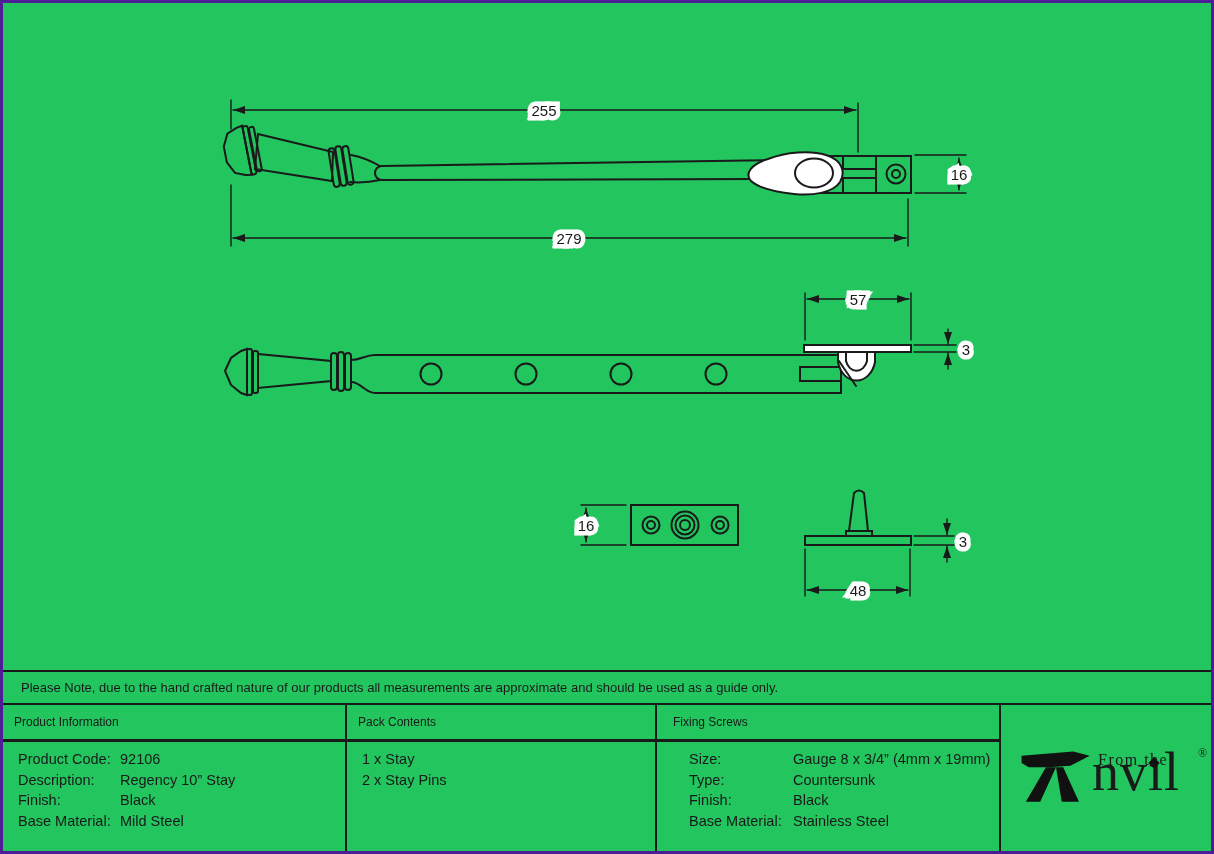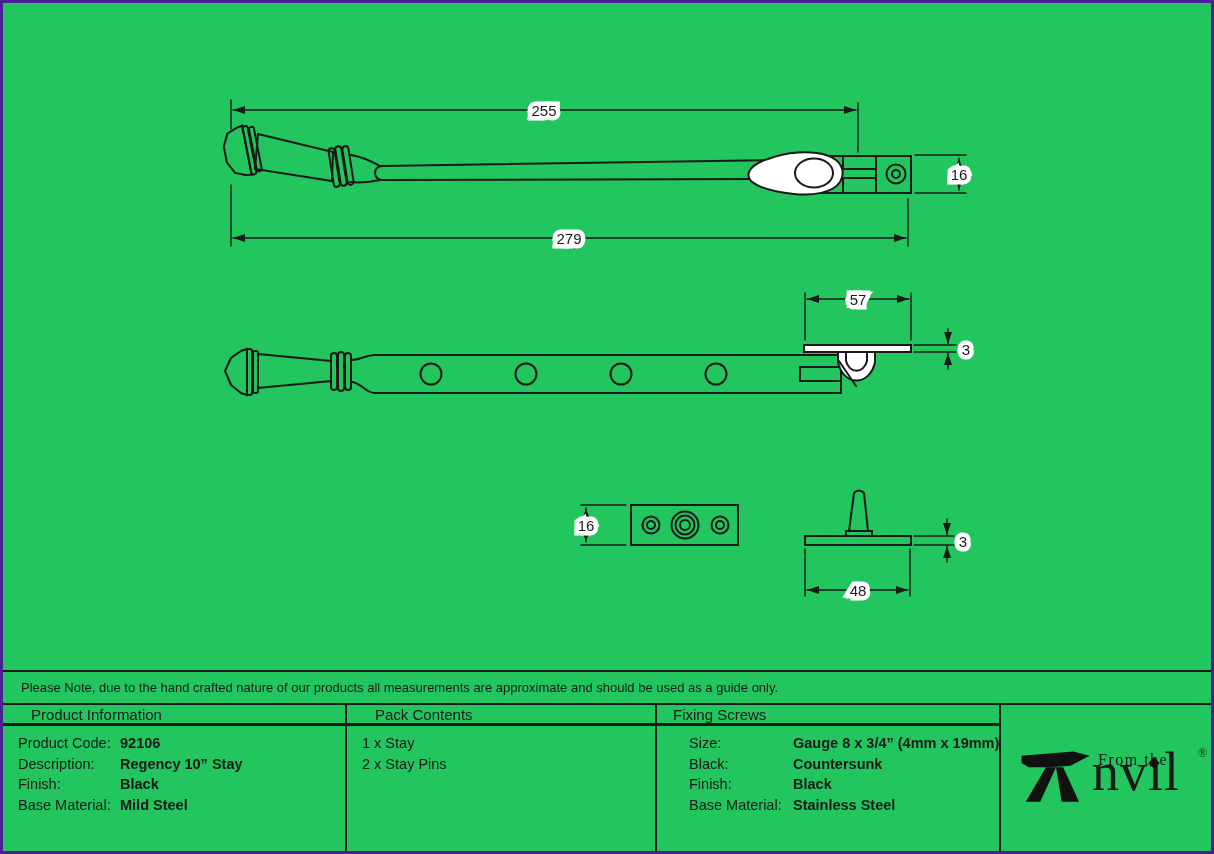--- a/index.html
+++ b/index.html
@@ -17,27 +17,27 @@
   .note-row{
     height:35px;box-sizing:border-box;border-top:2px solid #1a1a1a;border-bottom:2px solid #1a1a1a;
     display:flex;align-items:center;padding-left:18px;font-size:13px;
   }
   .spec-table{
     height:146px;display:grid;grid-template-columns:344px 310px 344px auto;
   }
   .col{border-right:2px solid #1a1a1a;display:flex;flex-direction:column;box-sizing:border-box;min-width:0;}
   .col.last{border-right:none;}
   .col-header{
-    height:21px;box-sizing:border-box;border-bottom:3px solid #1a1a1a;
-    display:flex;align-items:center;padding:0 28px;font-size:15px;
+    height:37px;box-sizing:border-box;border-bottom:3px solid #1a1a1a;
+    display:flex;align-items:center;padding:0 11px;font-size:12px;
   }
   .col-body{flex:1;padding:7px 15px 0 15px;font-size:14.5px;line-height:20.5px;}
   .kv{display:flex;}
   .kv .k{flex:0 0 102px;}
-  .kv .v{flex:1;white-space:nowrap;font-weight:bold;}
+  .kv .v{flex:1;white-space:nowrap;}
   .col3 .col-header{padding-left:16px;}
   .col3 .col-body{padding-left:32px;}
   .col3 .kv .k{flex-basis:104px;}
   .logo-cell{display:flex;align-items:center;justify-content:center;padding-left:13px;}
   .logo{position:relative;width:185px;height:60px;}
   .anvil-mark{position:absolute;left:0;top:2px;width:72px;height:56px;}
   .from-the{
     position:absolute;left:78px;top:3px;
     font-family:"Liberation Serif",serif;font-size:16px;letter-spacing:1.5px;white-space:nowrap;
   }
@@ -262,21 +262,21 @@
     <div class="col col3">
       <div class="col-header">
         <span>Fixing Screws</span>
       </div>
       <div class="col-body">
         <div class="kv">
           <span class="k">Size:</span>
           <span class="v">Gauge 8 x 3/4” (4mm x 19mm)</span>
         </div>
         <div class="kv">
-          <span class="k">Black:</span>
+          <span class="k">Type:</span>
           <span class="v">Countersunk</span>
         </div>
         <div class="kv">
           <span class="k">Finish:</span>
           <span class="v">Black</span>
         </div>
         <div class="kv">
           <span class="k">Base Material:</span>
           <span class="v">Stainless Steel</span>
         </div>

